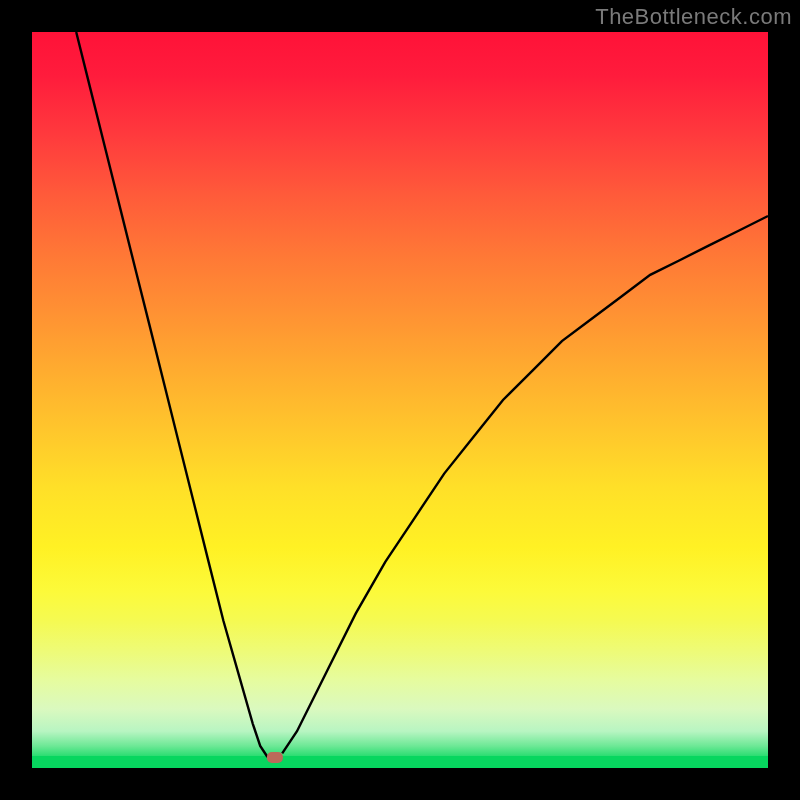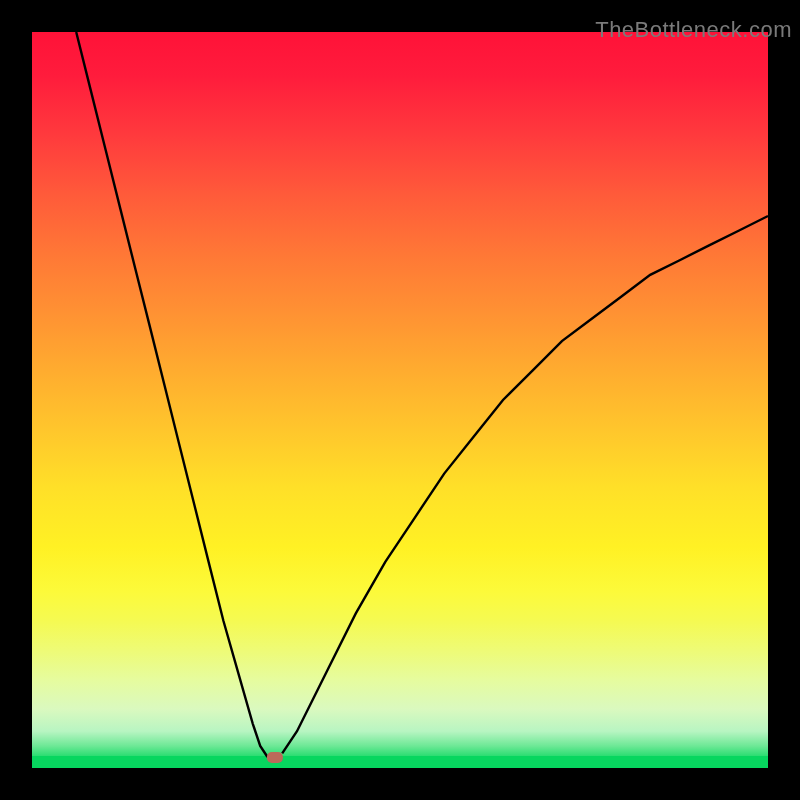--- a/index.html
+++ b/index.html
@@ -66,21 +66,20 @@
     height: 736px;
   }
   .watermark {
     position: absolute;
     top: 4px;
     right: 8px;
     color: #7a7a7a;
     font-size: 22px;
     letter-spacing: 0.5px;
     font-weight: 500;
-    margin-top: 13px;
   }
 </style>
 </head>
 <body>
 
 <div class="frame">
   <div class="plot">
     <div class="grad"></div>
     <div class="green-strip"></div>
     <svg class="curve" viewBox="0 0 736 736" preserveAspectRatio="none">

